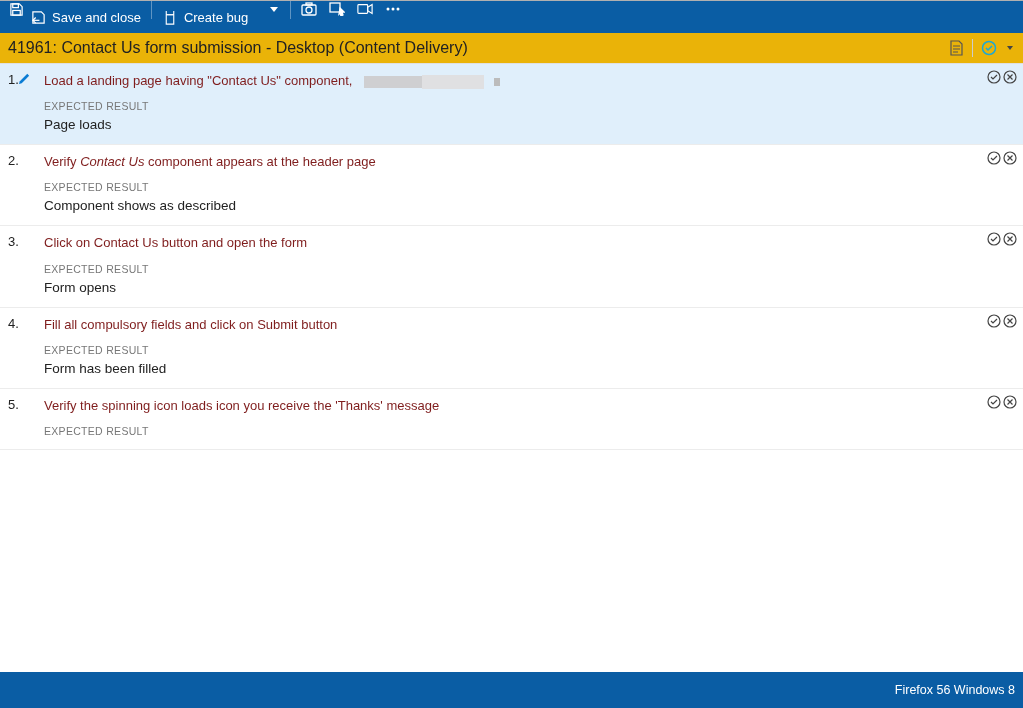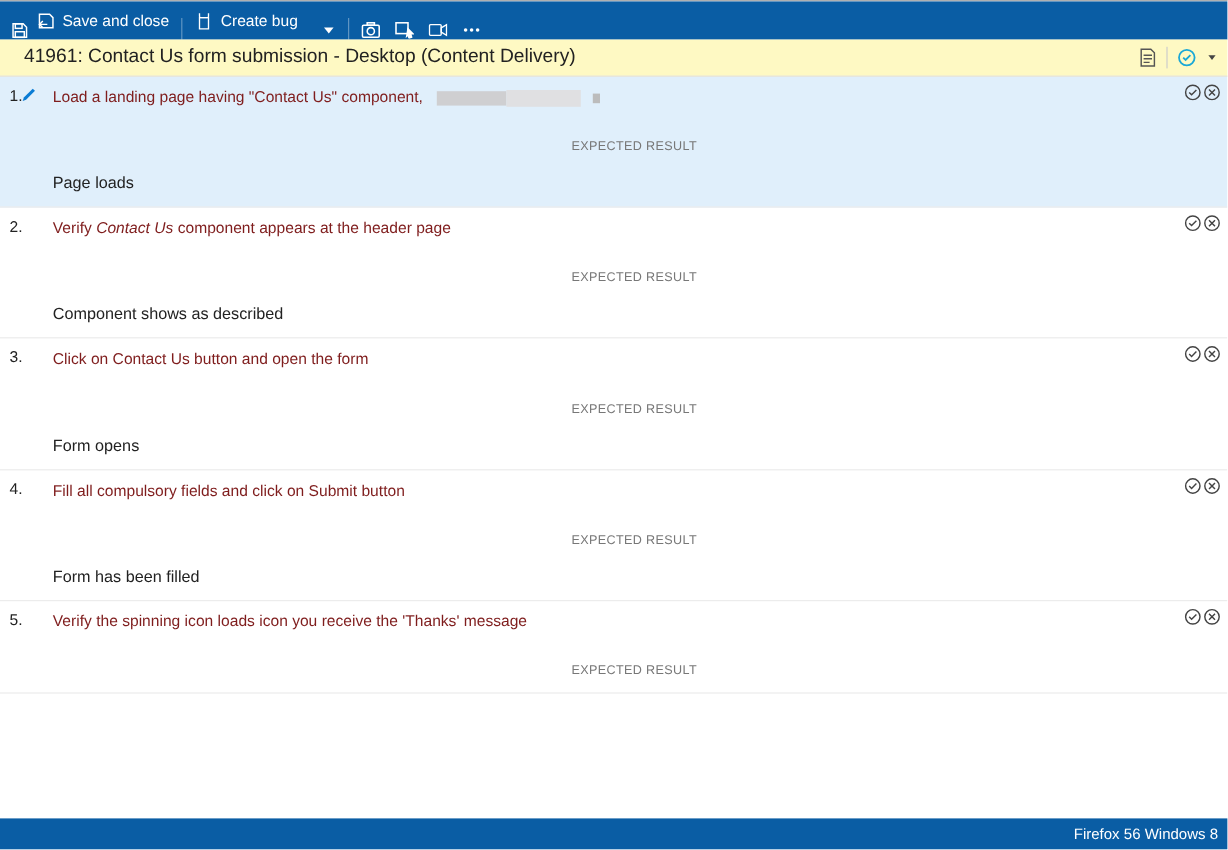--- a/index.html
+++ b/index.html
@@ -13,21 +13,21 @@
       display: flex;
       flex-direction: column;
       overflow: hidden;
       border-top: 1px solid #b0b0b0;
     }
     .toolbar {
       background: #0a5da4;
       color: #fff;
       height: 32px;
       display: flex;
-      align-items: flex-end;
+      align-items: flex-start;
       padding: 0 8px;
       gap: 6px;
     }
     .toolbar .tb-icon {
       width: 16px; height: 16px;
       display: inline-flex; align-items: center; justify-content: center;
       color: #fff;
     }
     .toolbar .tb-btn {
       display: inline-flex; align-items: center; gap: 6px;
@@ -43,23 +43,23 @@
       width: 0; height: 0;
       border-left: 4px solid transparent;
       border-right: 4px solid transparent;
       border-top: 5px solid #fff;
       margin-left: 4px;
     }
     .title-row {
       display: flex;
       align-items: flex-start;
       justify-content: space-between;
-      padding: 6px 10px 6px 20px;
+      padding: 6px 10px 6px 8px;
       border-bottom: 1px solid #e0e0e0;
-      background: #fef9c3;
+      background: #eab308;
     }
     .title-text {
       font-size: 16px;
       color: #222;
     }
     .title-actions {
       display: flex; align-items: center; gap: 8px;
     }
     .title-actions .a-sep {
       width: 1px; height: 18px; background: #ccc;
@@ -112,34 +112,33 @@
       display: inline-block;
       width: 6px; height: 8px;
       background: #bcbcbc;
       vertical-align: middle;
       margin-left: 6px;
     }
     .exp-label {
       font-size: 10.5px;
       letter-spacing: 0.3px;
       color: #777;
-      margin-top: 26px;
+      margin-top: 10px;
       text-transform: uppercase;
-      text-align: center;
     }
     .exp-text {
-      font-size: 13.5px; color: #222; margin-top: 17px;
+      font-size: 13.5px; color: #222; margin-top: 5px;
     }
     .step .result-icons {
       display: flex; gap: 2px;
       position: absolute; right: 6px; top: 6px;
     }
     .ric { width: 14px; height: 14px; cursor: pointer; }
     .status-bar {
-      height: 26px;
+      height: 36px;
       background: #0a5da4;
       color: #fff;
       display: flex;
       align-items: center;
       justify-content: flex-end;
       padding: 0 8px;
       font-size: 12.5px;
     }
     svg { display: block; }
   </style>

